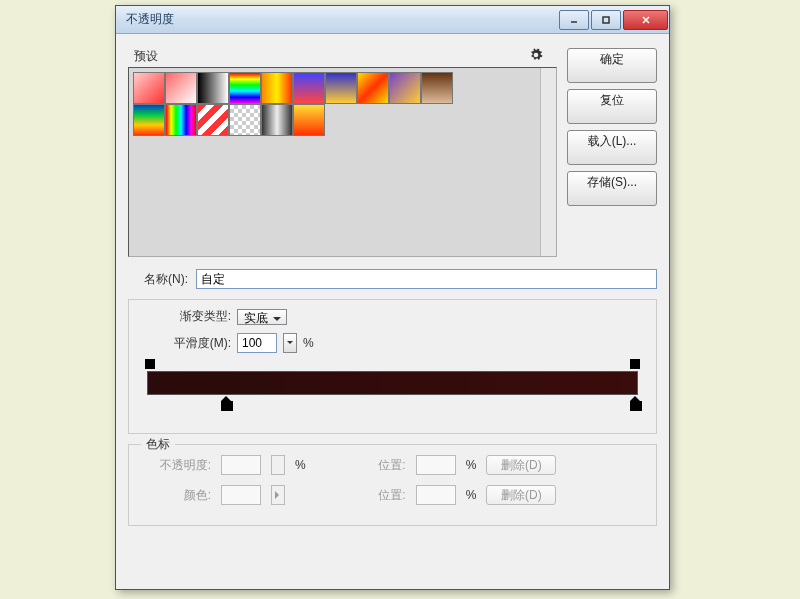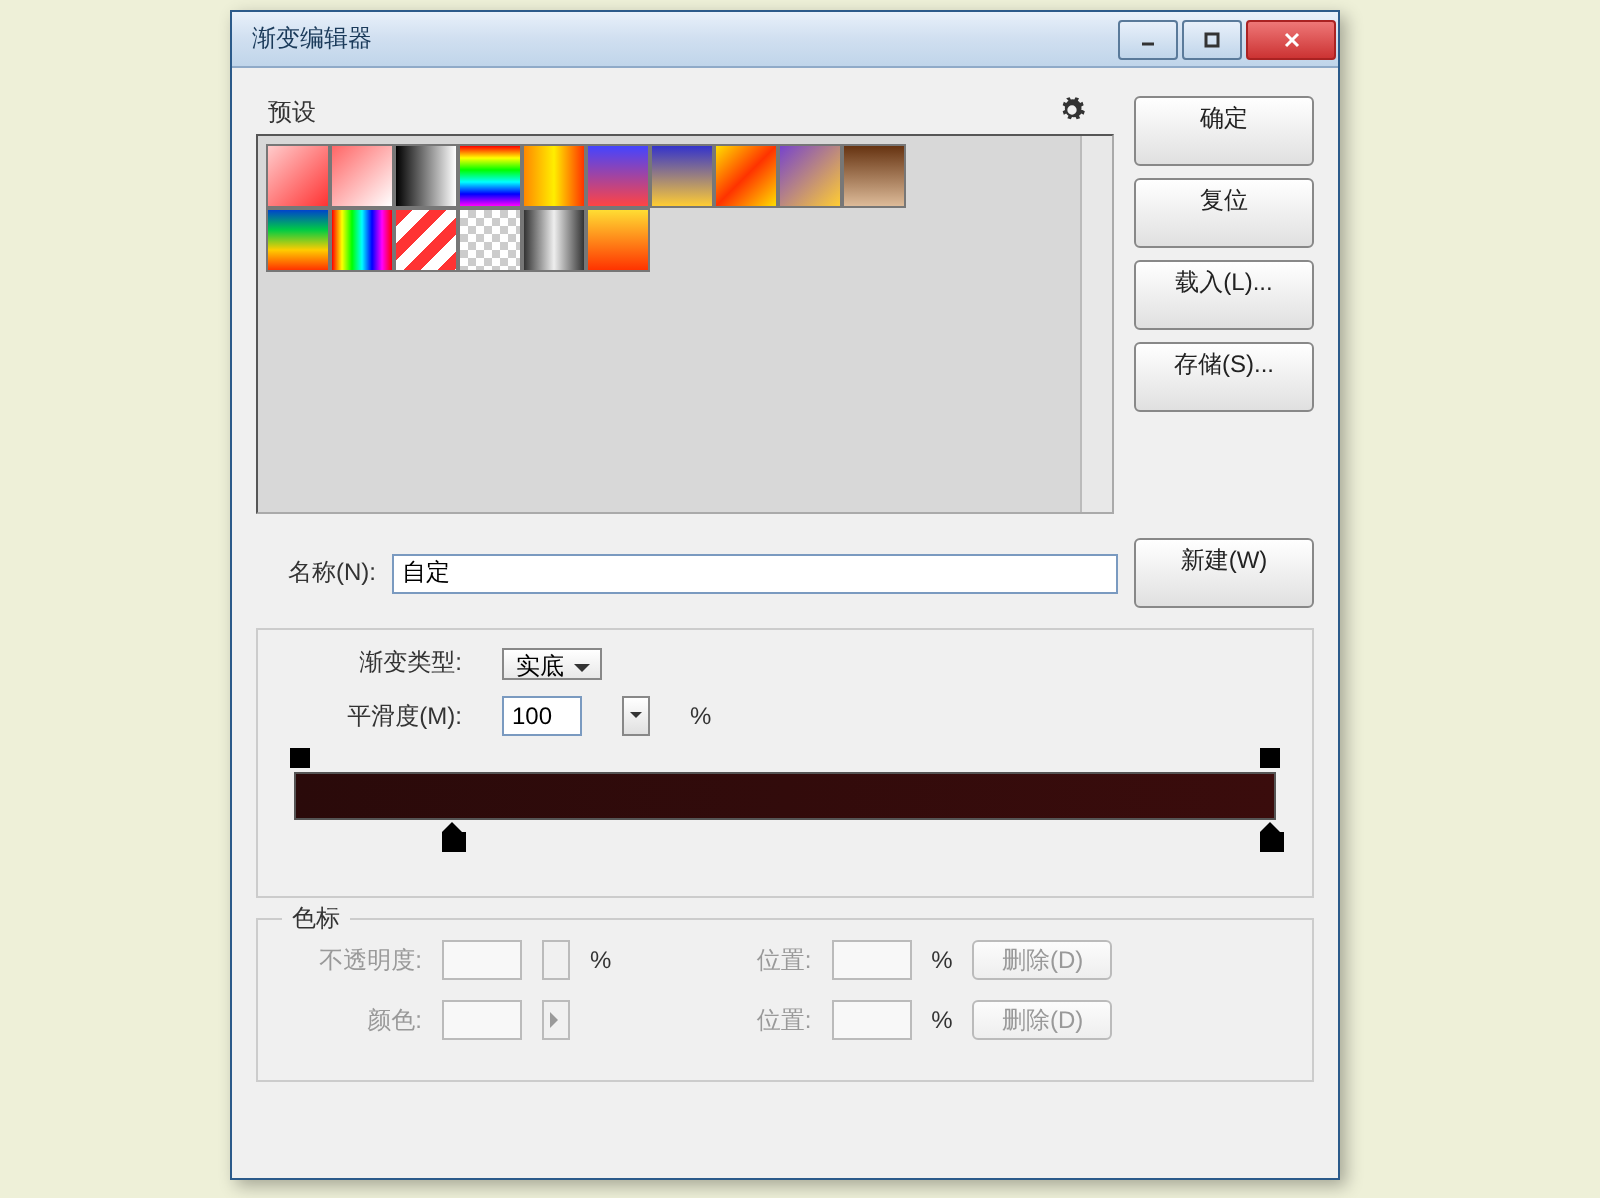--- a/index.html
+++ b/index.html
@@ -21,21 +21,21 @@
 .swatches { display: grid; grid-template-columns: repeat(10, 32px); grid-auto-rows: 32px; gap: 0; }
 .swatch { width: 32px; height: 32px; border: 1px solid #777; cursor: pointer; }
 .scroll-track { position: absolute; right: 0; top: 0; bottom: 0; width: 16px; background: #e8e8e8; border-left: 1px solid #bbb; }
 .side-buttons { width: 90px; display: flex; flex-direction: column; gap: 6px; padding-top: 2px; }
 .btn { height: 35px; background: linear-gradient(to bottom, #fff, #e0e0e0); border: 1px solid #888; border-radius: 3px; cursor: pointer; text-align: center; line-height: 20px; font-size: 12px; color: #222; }
 .name-row { display: flex; align-items: center; gap: 8px; margin-bottom: 10px; }
 .name-label { width: 60px; text-align: right; color: #333; }
 .name-input { flex: 1; height: 20px; border: 1px solid #7a9ac0; padding: 0 4px; background: #fff; }
 .new-btn { width: 90px; }
 .group { border: 1px solid #ccc; padding: 8px 12px 12px; margin-bottom: 10px; position: relative; }
-.group-row { display: flex; align-items: center; gap: 20px; margin-bottom: 8px; }
+.group-row { display: flex; align-items: center; gap: 6px; margin-bottom: 8px; }
 .grp-label { width: 90px; text-align: right; color: #333; }
 .select { height: 16px; border: 1px solid #888; background: linear-gradient(to bottom,#fff,#e8e8e8); padding: 0 18px 0 6px; position: relative; cursor: pointer; }
 .select::after { content: ""; position: absolute; right: 5px; top: 7px; border: 4px solid transparent; border-top-color: #333; }
 .num-input { width: 40px; height: 20px; border: 1px solid #7a9ac0; background: #fff; padding: 0 4px; text-align: left; }
 .spinner { width: 14px; height: 20px; border: 1px solid #888; background: linear-gradient(to bottom,#fff,#e0e0e0); position: relative; cursor: pointer; }
 .spinner::after { content: ""; position: absolute; left: 3px; top: 7px; border: 3px solid transparent; border-top-color: #333; }
 .pct { color: #333; }
 .gradient-editor { margin-top: 8px; position: relative; height: 60px; }
 .opacity-stop { position: absolute; top: -2px; width: 10px; height: 10px; background: #000; border: 1px solid #000; cursor: pointer; }
 .gradient-bar { position: absolute; top: 10px; left: 6px; right: 6px; height: 24px; border: 1px solid #555; background: linear-gradient(to right, #2a0a0a, #3a0c0c); }
@@ -51,21 +51,21 @@
 .stops-row .tri { width: 14px; height: 20px; border: 1px solid #bbb; background: #f0f0f0; position: relative; }
 .stops-row .tri::after { content: ""; position: absolute; left: 3px; top: 5px; border: 4px solid transparent; border-left-color: #999; }
 .del-btn { width: 70px; height: 20px; border: 1px solid #bbb; background: linear-gradient(to bottom,#fcfcfc,#eee); border-radius: 3px; color: #999; text-align: center; line-height: 18px; }
 .checker { background-image: linear-gradient(45deg,#ccc 25%,transparent 25%),linear-gradient(-45deg,#ccc 25%,transparent 25%),linear-gradient(45deg,transparent 75%,#ccc 75%),linear-gradient(-45deg,transparent 75%,#ccc 75%); background-size: 8px 8px; background-position: 0 0,0 4px,4px -4px,-4px 0; background-color: #fff; }
 </style>
 </head>
 <body>
 
 <div class="window">
   <div class="titlebar">
-    <span class="titlebar-text">渐变编辑器</span>
+    <span class="titlebar-text">不透明度</span>
     <div class="titlebar-buttons">
       <div class="titlebar-btn">
           <svg viewBox="0 0 10 10">
             <line x1="2" y1="7" x2="8" y2="7" stroke="#333" stroke-width="1.5"></line>
           </svg>
         </div>
       <div class="titlebar-btn">
           <svg viewBox="0 0 10 10">
             <rect x="2" y="2" width="6" height="6" fill="none" stroke="#333" stroke-width="1.5"></rect>
           </svg>
@@ -116,21 +116,20 @@
         <div class="btn">确定</div>
         <div class="btn">复位</div>
         <div class="btn">载入(L)...</div>
         <div class="btn">存储(S)...</div>
       </div>
     </div>
 
     <div class="name-row">
       <span class="name-label">名称(N):</span>
       <input class="name-input" value="自定" style="">
-      <div class="btn new-btn">新建(W)</div>
     </div>
 
     <div class="group">
       <div class="group-row">
         <span class="grp-label">渐变类型:</span>
         <div class="select"><span>实底</span></div>
       </div>
       <div class="group-row">
         <span class="grp-label">平滑度(M):</span>
         <input class="num-input" value="100" style="">

